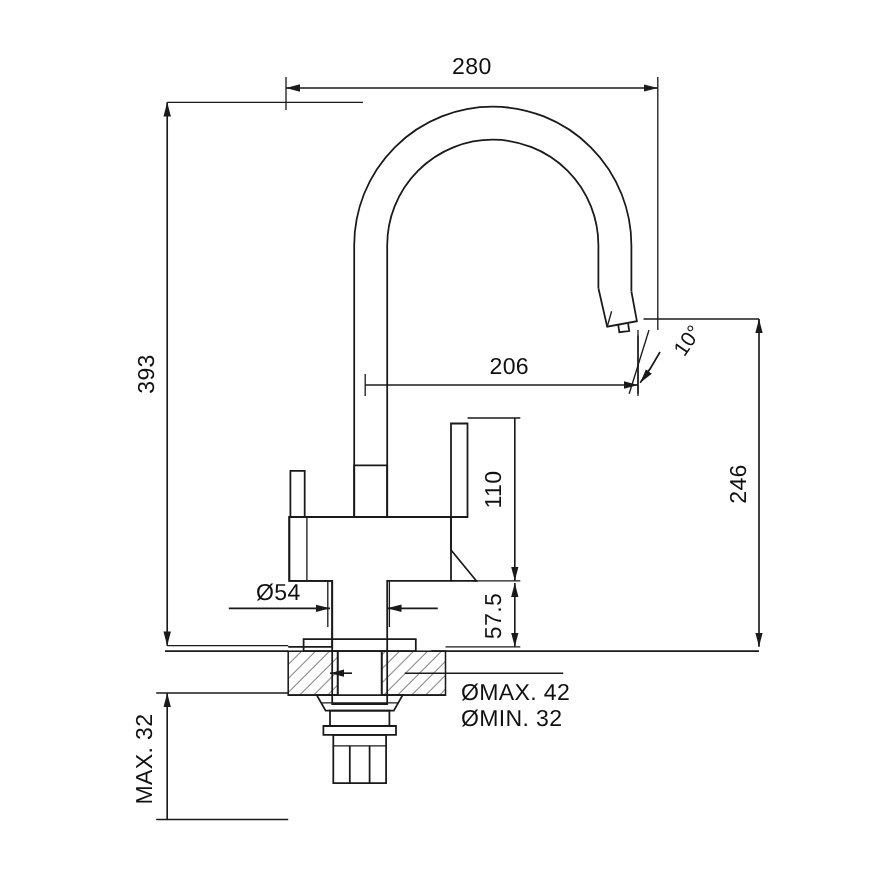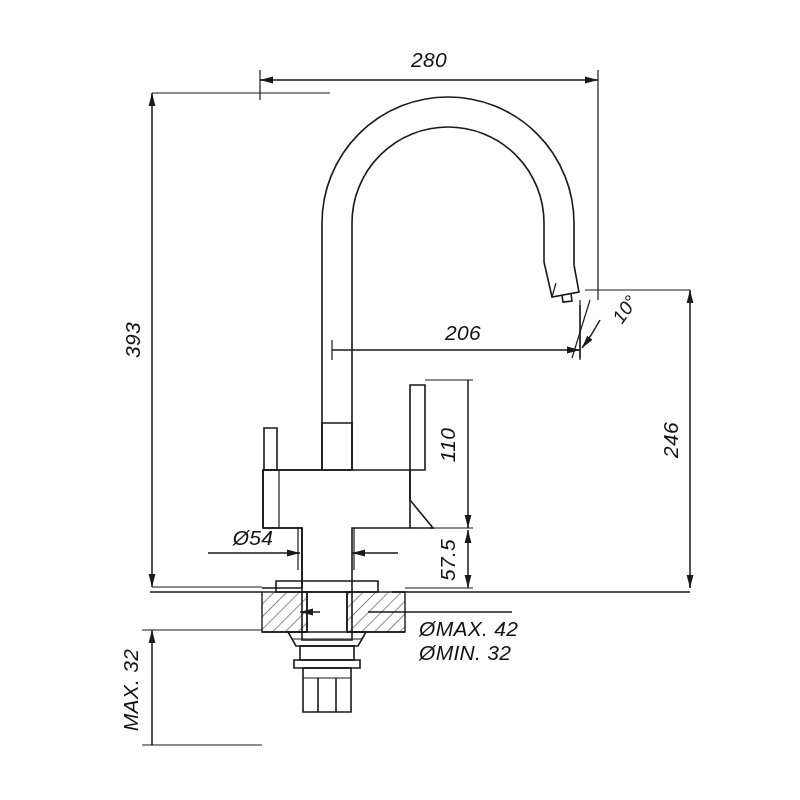--- a/index.html
+++ b/index.html
@@ -11,21 +11,20 @@
     width: 800px;
     height: 800px;
     font-family: "Liberation Sans", sans-serif;
     overflow: hidden;
   }
   #drawing-root {
     position: relative;
     width: 800px;
     height: 800px;
     background: #ffffff;
-    font-style: italic;
   }
   svg#tech-drawing {
     display: block;
     width: 800px;
     height: 800px;
   }
   .outline {
     fill: none;
     stroke: #1a1a1a;
     stroke-width: 1.6;

